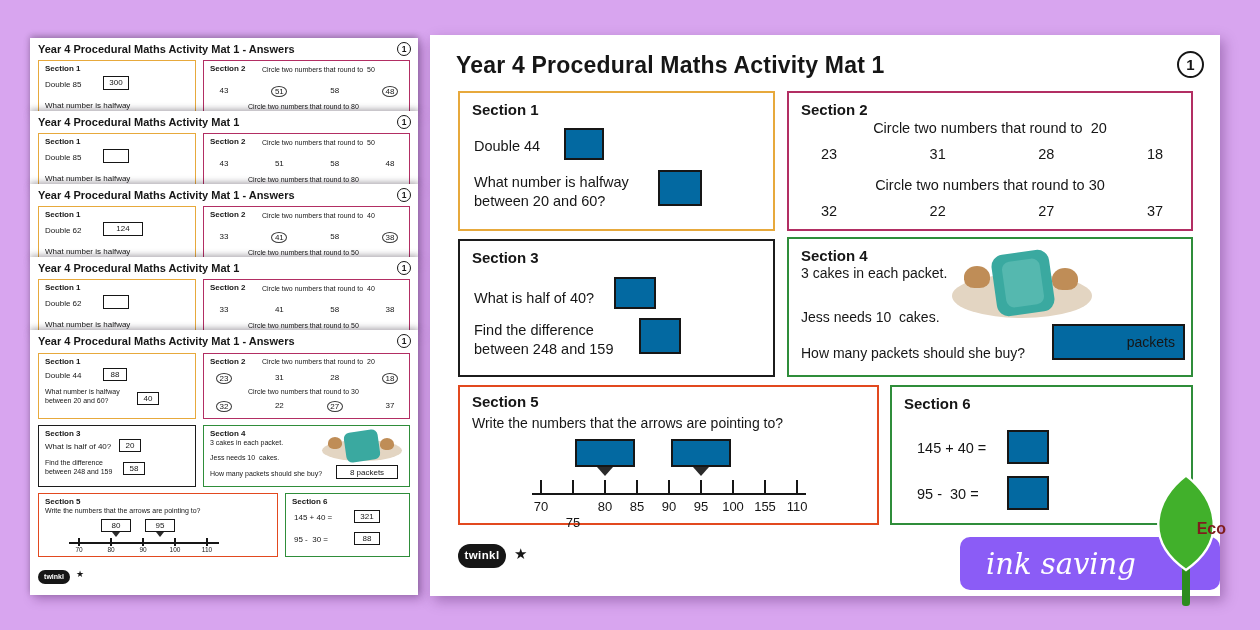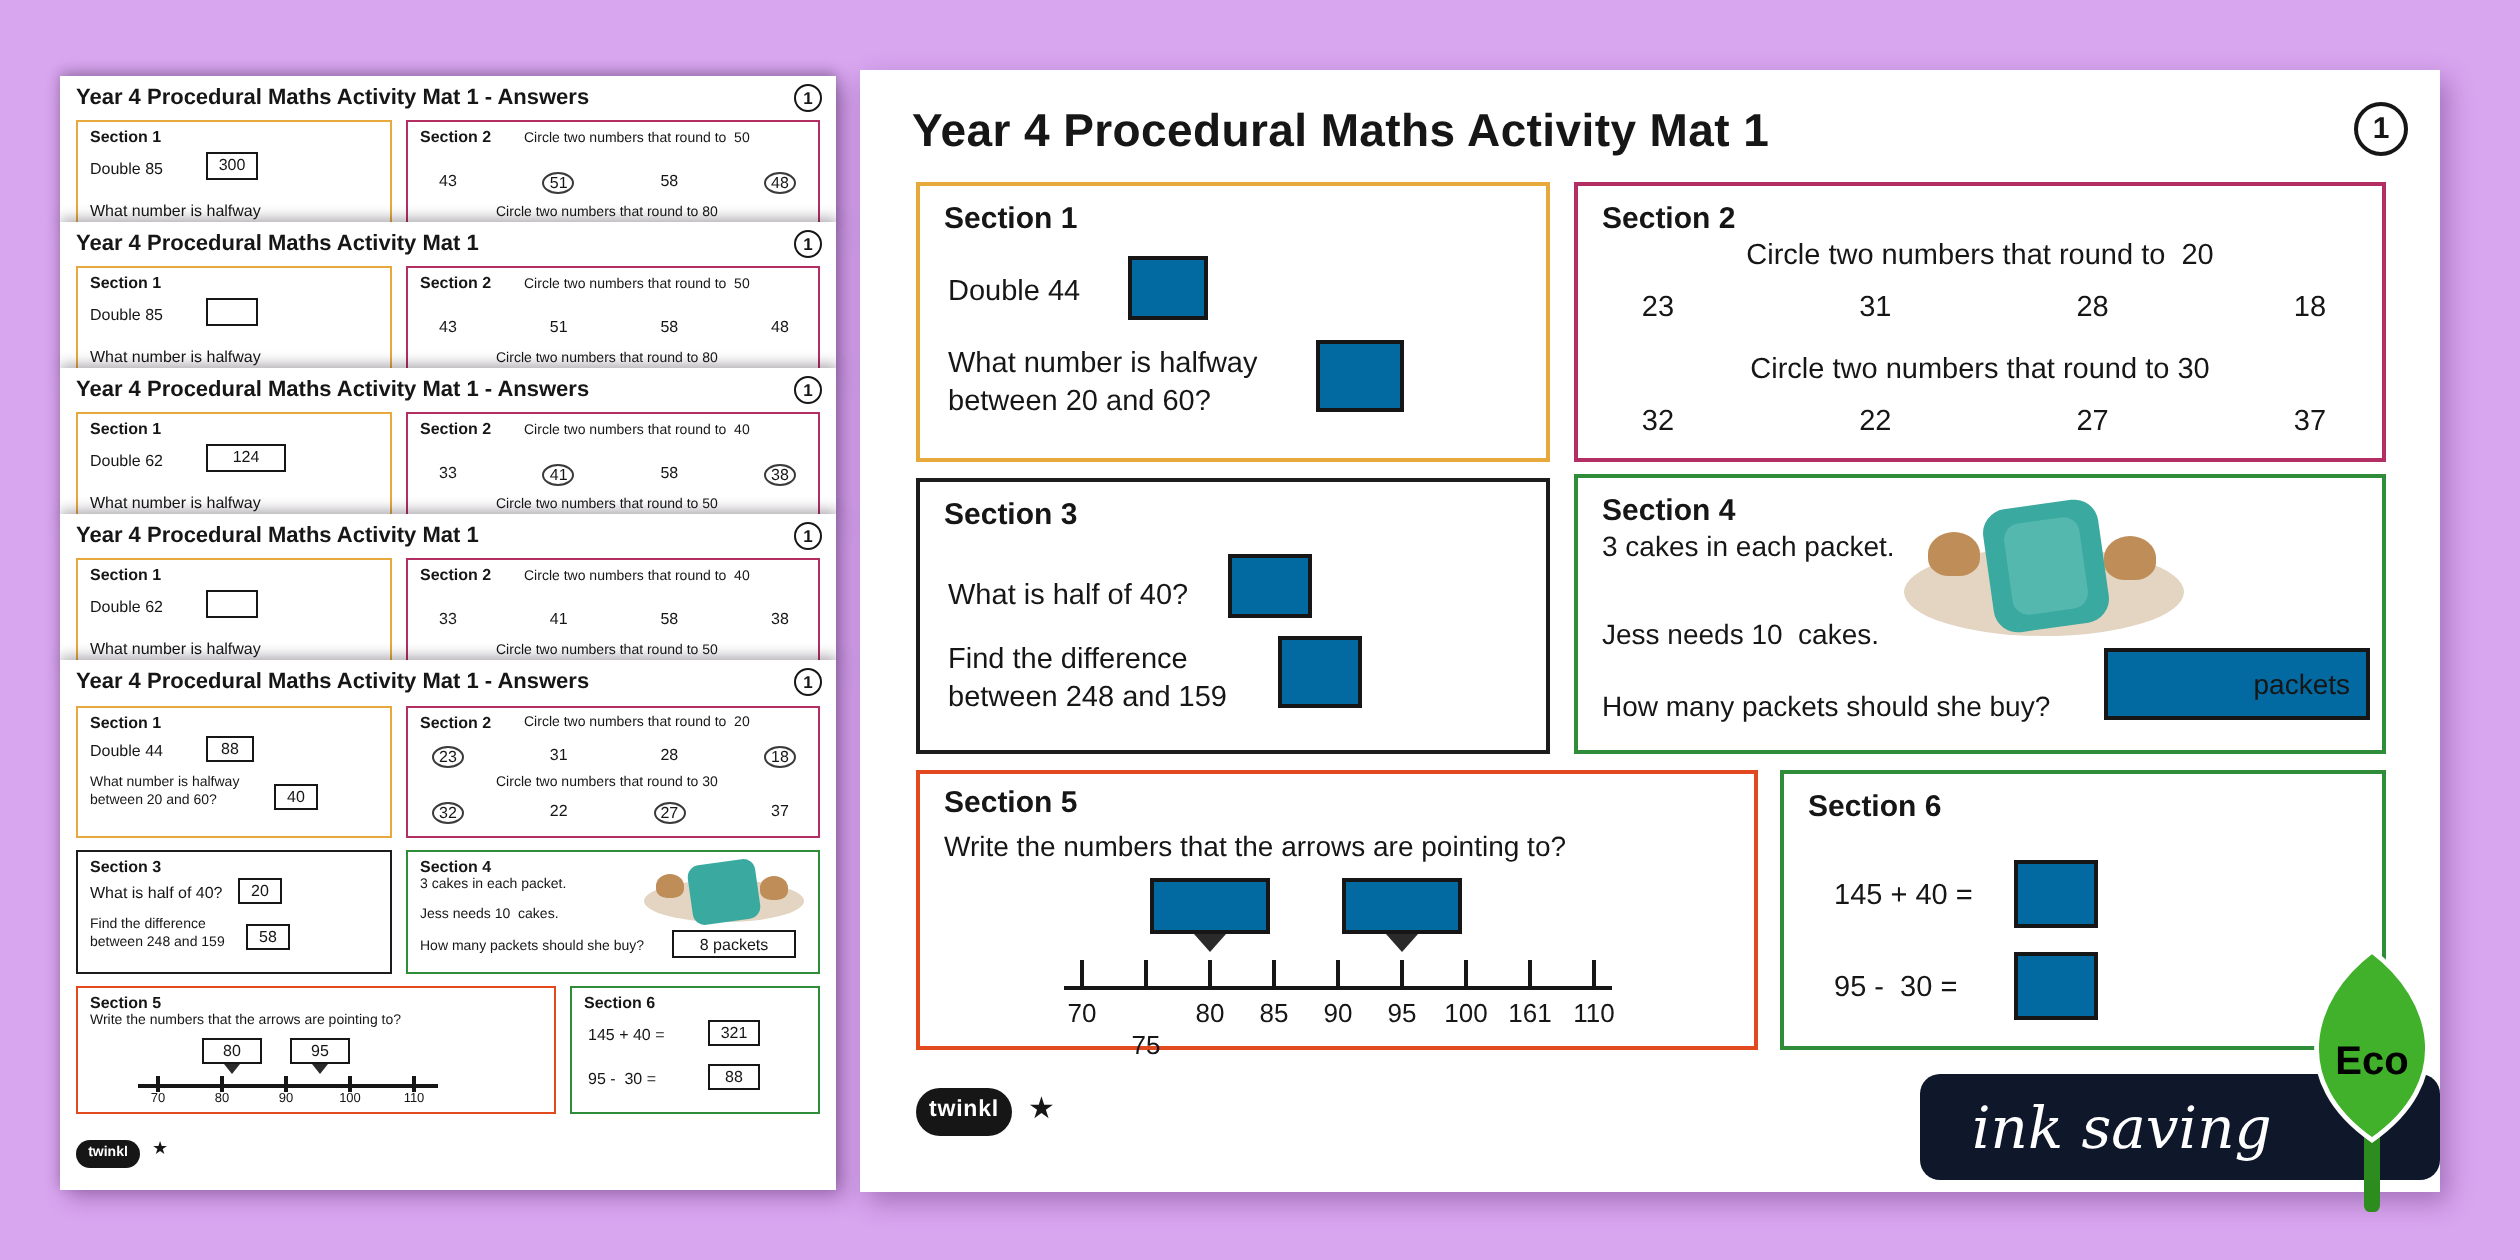--- a/index.html
+++ b/index.html
@@ -32,24 +32,24 @@
   .mt{position:absolute;left:6px;top:3px;font-size:8px;font-weight:700}
   .mq{position:absolute;font-size:8px}
   .m7{font-size:7px}
   .mab{position:absolute;border:1px solid #161616;background:#fff;font-size:8px;text-align:center;line-height:12px}
   .mrow{position:absolute;display:flex;justify-content:space-between}
   .mrow span{min-width:16px;text-align:center;font-size:8px}
   .mcirc{border:1px solid #3a3a3a;border-radius:50%}
   .mtick{position:absolute;width:2px;height:8px;background:#161616}
   .mtlab{position:absolute;transform:translateX(-50%);font-size:6.5px}
   .mptr{position:absolute;width:0;height:0;border-left:4px solid transparent;border-right:4px solid transparent;border-top:5px solid #2a2a2a}
-  .eco-banner{position:absolute;left:960px;top:537px;width:260px;height:53px;background:#0f172a;border-radius:10px;display:flex;align-items:center}
+  .eco-banner{position:absolute;left:960px;top:537px;width:260px;height:53px;background:#8b5cf6;border-radius:10px;display:flex;align-items:center}
   .eco-text{color:#fff;font-size:29px;font-style:italic;padding-left:26px;font-family:"DejaVu Serif",serif}
   .eco-leaf{position:absolute;left:1146px;top:474px;width:80px;height:136px}
-  .eco-label{position:absolute;left:0;width:100%;top:46px;text-align:center;color:#000000;font-size:20px;font-weight:700}
+  .eco-label{position:absolute;left:0;width:100%;top:46px;text-align:right;color:#7f1d1d;font-size:16px;font-weight:700}
 </style>
 </head>
 <body>
 
 <div style="position:absolute;left:30px;top:38px;width:388px;height:557px;">
 
   <div class="strip" style="top:0;height:74px;">
     <div class="ttl" data-bind="stack.p1.title">Year 4 Procedural Maths Activity Mat 1 - Answers</div>
     <div class="badge-sm" data-bind="stack.p1.badge">1</div>
     <div class="ms" style="left:8px;top:22px;width:158px;height:90px;border-color:#e7a93c;">
@@ -306,21 +306,21 @@
     <div class="tick" style="left:272px;top:93px;"></div>
     <div class="tick" style="left:304px;top:93px;"></div>
     <div class="tick" style="left:336px;top:93px;"></div>
     <div class="tlab" data-bind="main.section5.ticks.0" style="left:81px;top:112px;">70</div>
     <div class="tlab" data-bind="main.section5.ticks.1" style="left:113px;top:128px;">75</div>
     <div class="tlab" data-bind="main.section5.ticks.2" style="left:145px;top:112px;">80</div>
     <div class="tlab" data-bind="main.section5.ticks.3" style="left:177px;top:112px;">85</div>
     <div class="tlab" data-bind="main.section5.ticks.4" style="left:209px;top:112px;">90</div>
     <div class="tlab" data-bind="main.section5.ticks.5" style="left:241px;top:112px;">95</div>
     <div class="tlab" data-bind="main.section5.ticks.6" style="left:273px;top:112px;">100</div>
-    <div class="tlab" data-bind="main.section5.ticks.7" style="left:305px;top:112px;">161</div>
+    <div class="tlab" data-bind="main.section5.ticks.7" style="left:305px;top:112px;">155</div>
     <div class="tlab" data-bind="main.section5.ticks.8" style="left:337px;top:112px;">110</div>
   </div>
 
   <div class="sec" style="left:460px;top:350px;width:303px;height:140px;border-color:#2f8d3a;">
     <div class="st" data-bind="main.section6.title">Section 6</div>
     <div class="q" data-bind="main.section6.q1" style="left:25px;top:53px;">145 + 40 =</div>
     <div class="ab" style="left:115px;top:43px;width:42px;height:34px;"></div>
     <div class="q" data-bind="main.section6.q2" style="left:25px;top:99px;">95 -  30 =</div>
     <div class="ab" style="left:115px;top:89px;width:42px;height:34px;"></div>
   </div>

